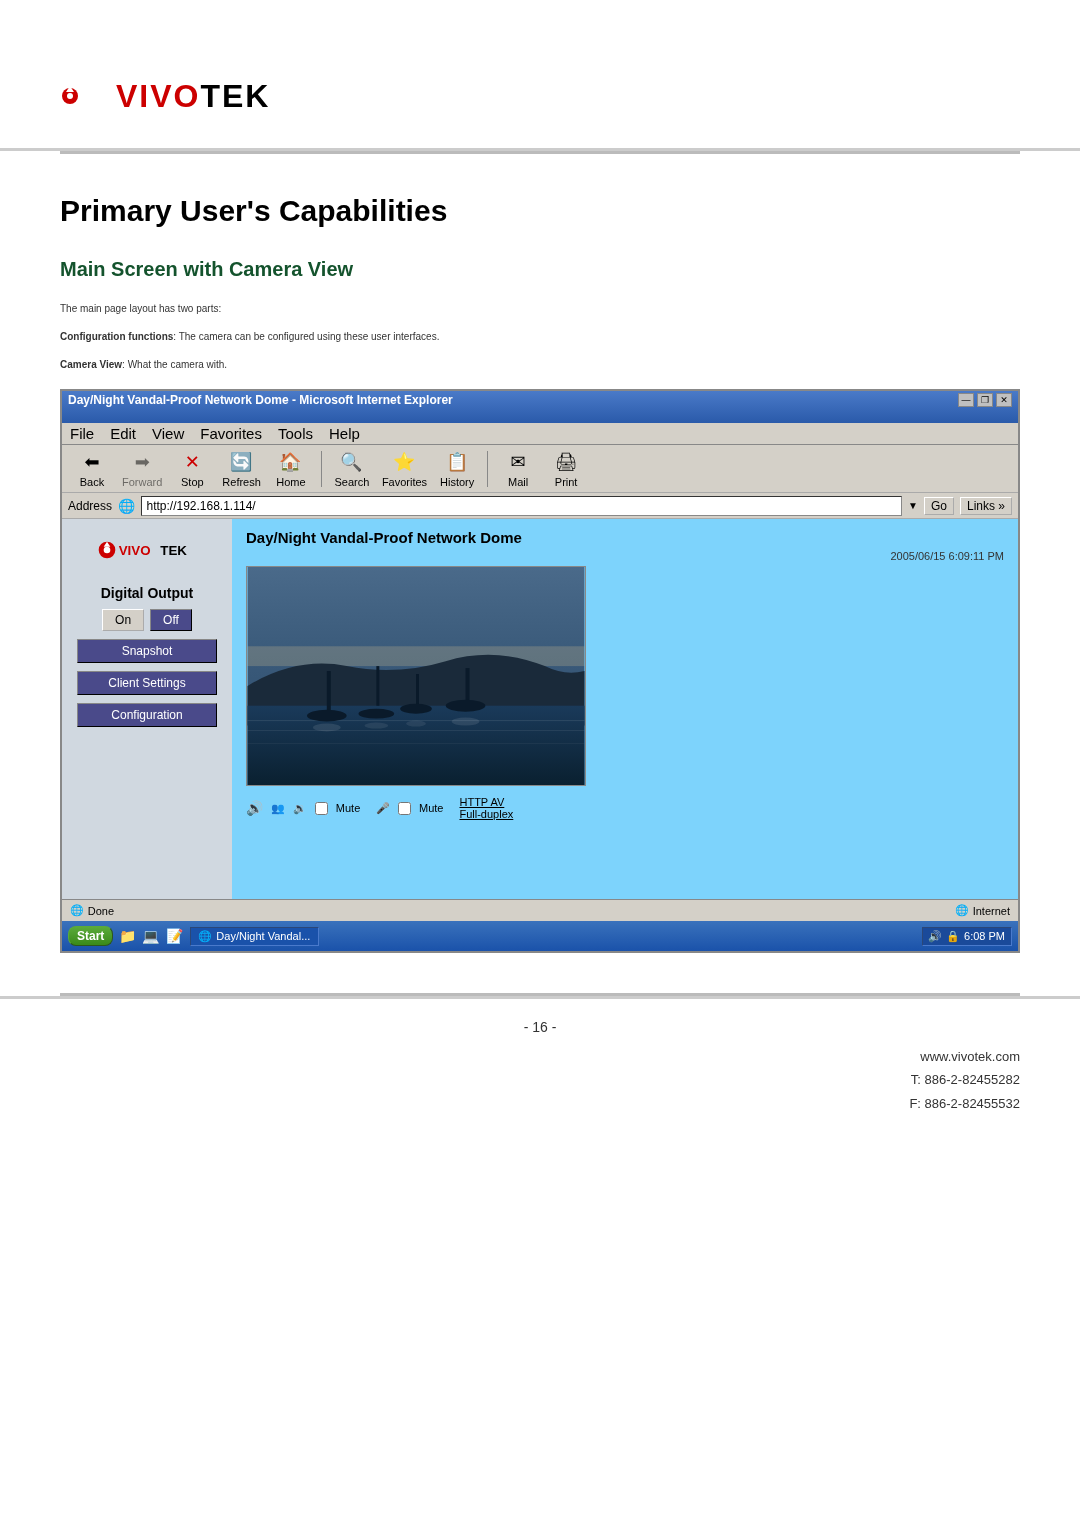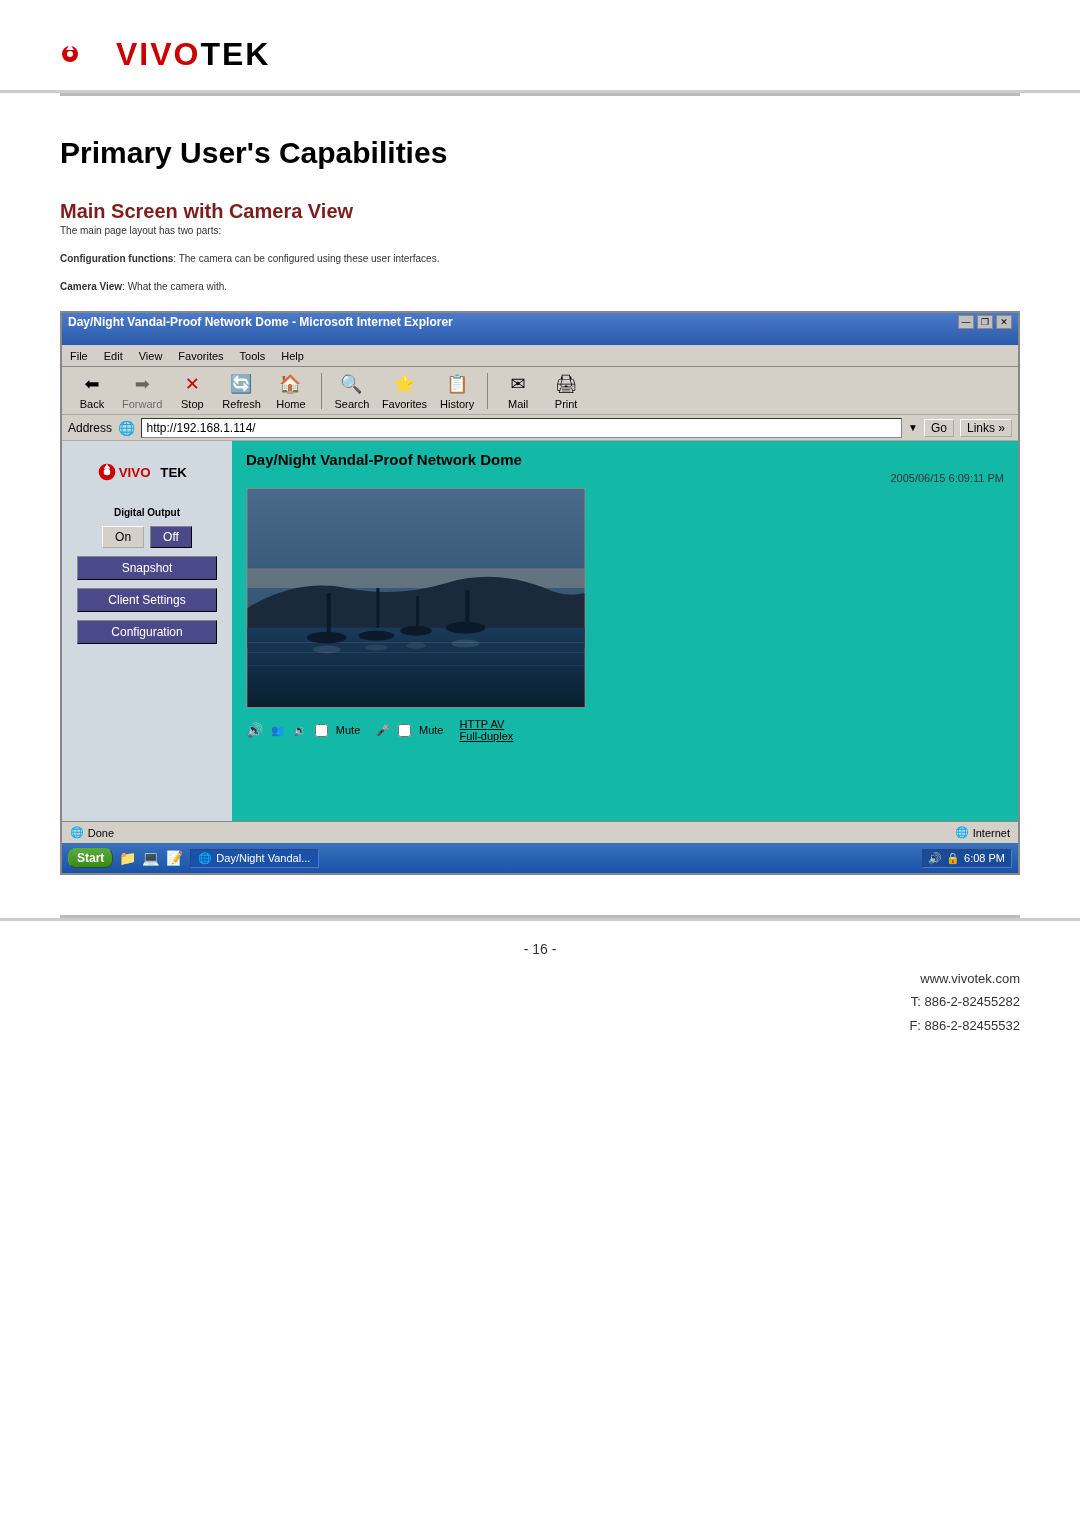--- a/index.html
+++ b/index.html
@@ -7,22 +7,23 @@
     body {
       width: 1080px;
       min-height: 1528px;
       background: #ffffff;
       font-family: Arial, sans-serif;
       position: relative;
     }
 
     
     .page-header {
-      padding: 30px 60px 12px 60px;
+      padding: 30px 60px 28px 60px;
       border-bottom: 3px solid #cccccc;
+      margin-top: 42px;
     }
 
     .logo-container {
       display: flex;
       align-items: center;
       gap: 8px;
     }
 
     .logo-icon {
       width: 48px;
@@ -52,21 +53,22 @@
     .section-title {
       font-size: 30px;
       font-weight: bold;
       color: #000000;
       margin-bottom: 30px;
     }
 
     .subsection-title {
       font-size: 20px;
       font-weight: bold;
-      color: #7f1d1d;
+      color: #14532d;
+      margin-bottom: 20px;
     }
 
     .description-text {
       font-size: 10px;
       color: #333333;
       margin-bottom: 12px;
       line-height: 1.6;
     }
 
     .description-text .bold-label {
@@ -114,21 +116,21 @@
       cursor: pointer;
     }
 
     
     .browser-menubar {
       background: #d4d0c8;
       display: flex;
       align-items: center;
       padding: 8px 8px;
       gap: 16px;
-      font-size: 11px;
+      font-size: 15px;
       border-bottom: 1px solid #888;
       height: 22px;
     }
 
     .menu-item {
       cursor: pointer;
       text-decoration: none;
       color: #000;
     }
 
@@ -233,21 +235,21 @@
       align-items: center;
       gap: 8px;
       min-height: 380px;
     }
 
     .sidebar-logo {
       margin-bottom: 8px;
     }
 
     .sidebar-section-title {
-      font-size: 10px;
+      font-size: 14px;
       font-weight: bold;
       color: #000;
       text-align: right;
     }
 
     .sidebar-btn-row {
       display: flex;
       gap: 6px;
     }
 
@@ -274,21 +276,21 @@
       font-size: 12px;
       cursor: pointer;
       width: 140px;
       text-align: center;
     }
 
     
     .page-main {
       flex: 1;
       padding: 10px 14px;
-      background: #14b8a6;
+      background: #7dd3fc;
     }
 
     .camera-title {
       font-size: 15px;
       font-weight: bold;
       color: #000;
       margin-bottom: 4px;
     }
 
     .camera-datetime {

